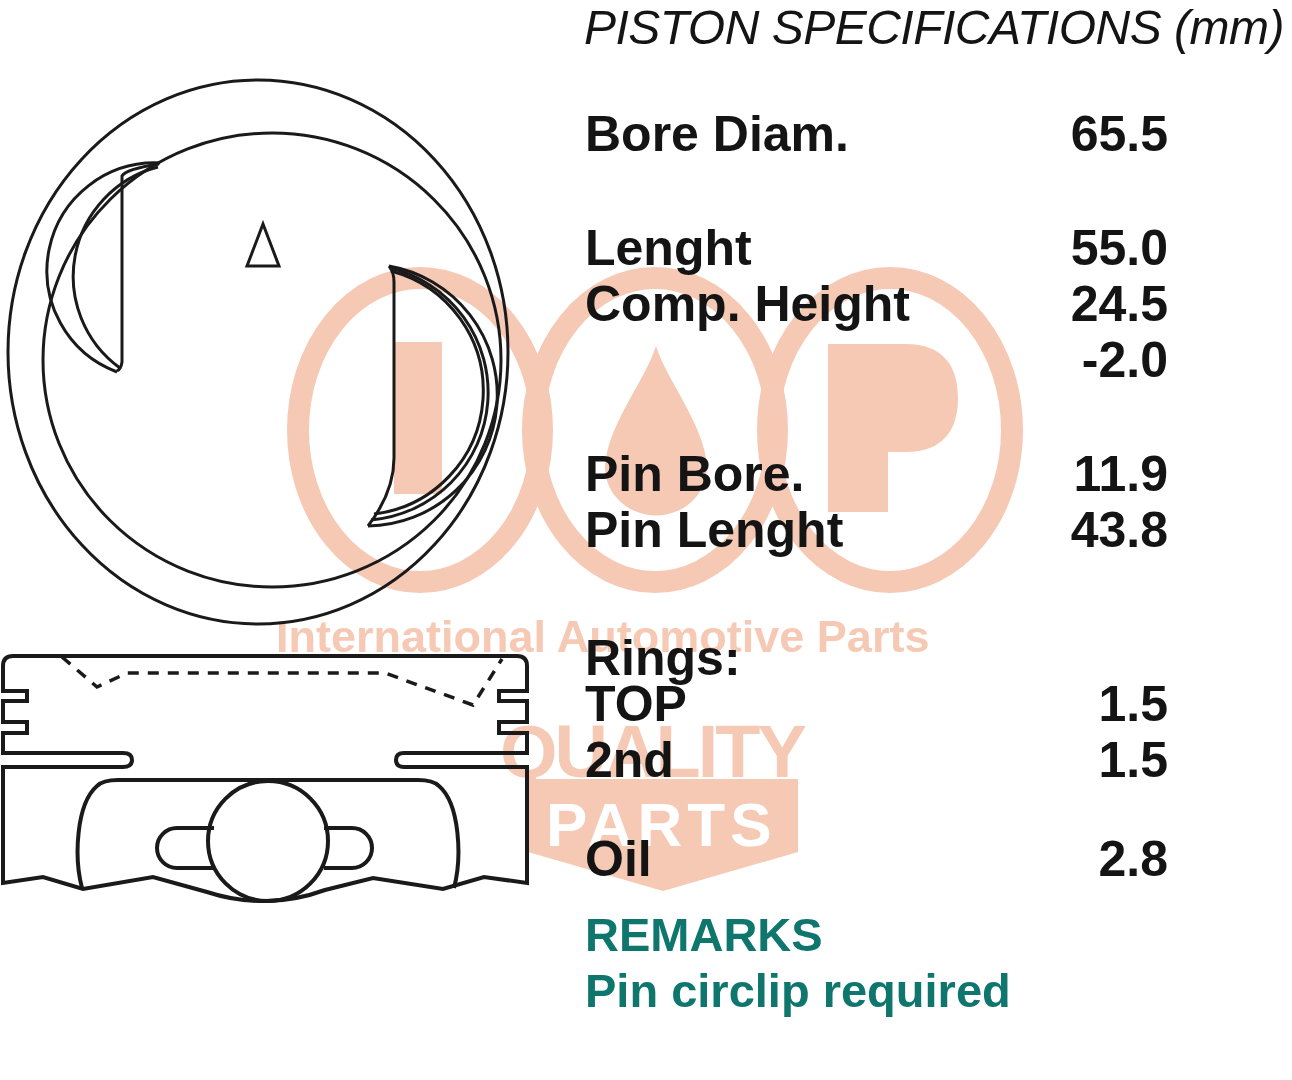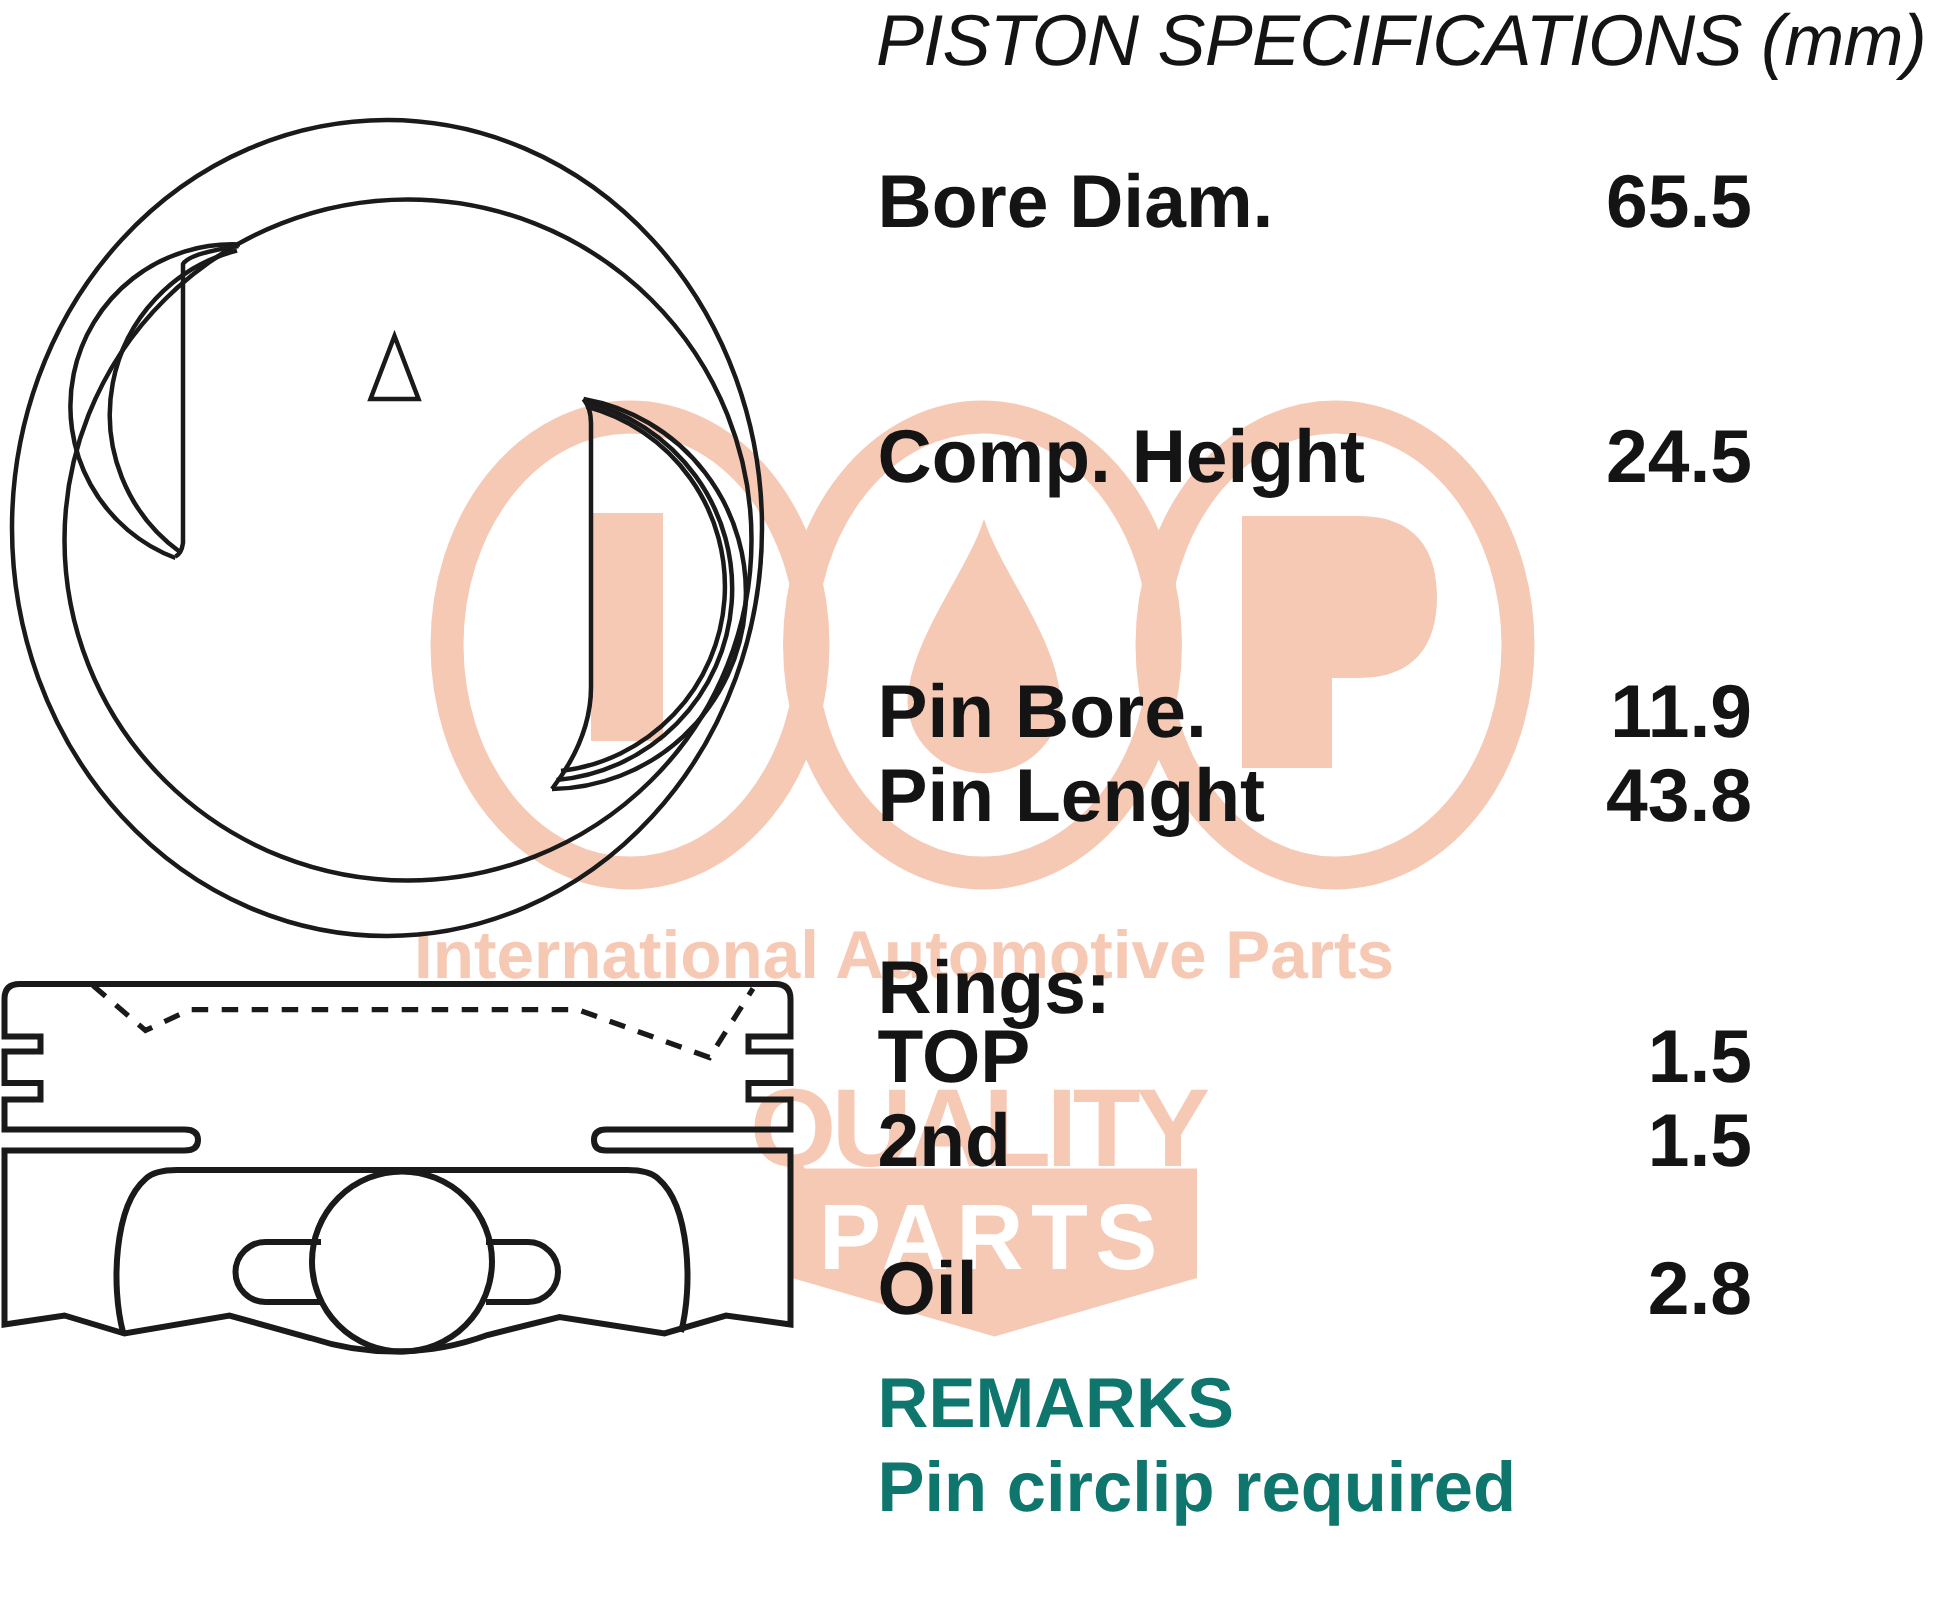--- a/index.html
+++ b/index.html
@@ -78,23 +78,31 @@
       <path stroke-width="3.5" stroke-dasharray="11 9" d="M62 657 L97 687 L127 673 L385 673 L473 705 L502 659"></path>
     </g>
   </svg>
 
   <div class="page-title">PISTON SPECIFICATIONS (mm)</div>
 
   <div class="spec-row" style="top:109px">
     <span class="spec-label">Bore Diam.</span>
     <span class="spec-value">65.5</span>
   </div>
+  <div class="spec-row" style="top:223px">
+    <span class="spec-label">Lenght</span>
+    <span class="spec-value">55.0</span>
+  </div>
   <div class="spec-row" style="top:279px">
     <span class="spec-label">Comp. Height</span>
     <span class="spec-value">24.5</span>
+  </div>
+  <div class="spec-row" style="top:335px">
+    <span class="spec-label"></span>
+    <span class="spec-value">-2.0</span>
   </div>
   <div class="spec-row" style="top:449px">
     <span class="spec-label">Pin Bore.</span>
     <span class="spec-value">11.9</span>
   </div>
   <div class="spec-row" style="top:505px">
     <span class="spec-label">Pin Lenght</span>
     <span class="spec-value">43.8</span>
   </div>
   <div class="spec-row" style="top:633px">

